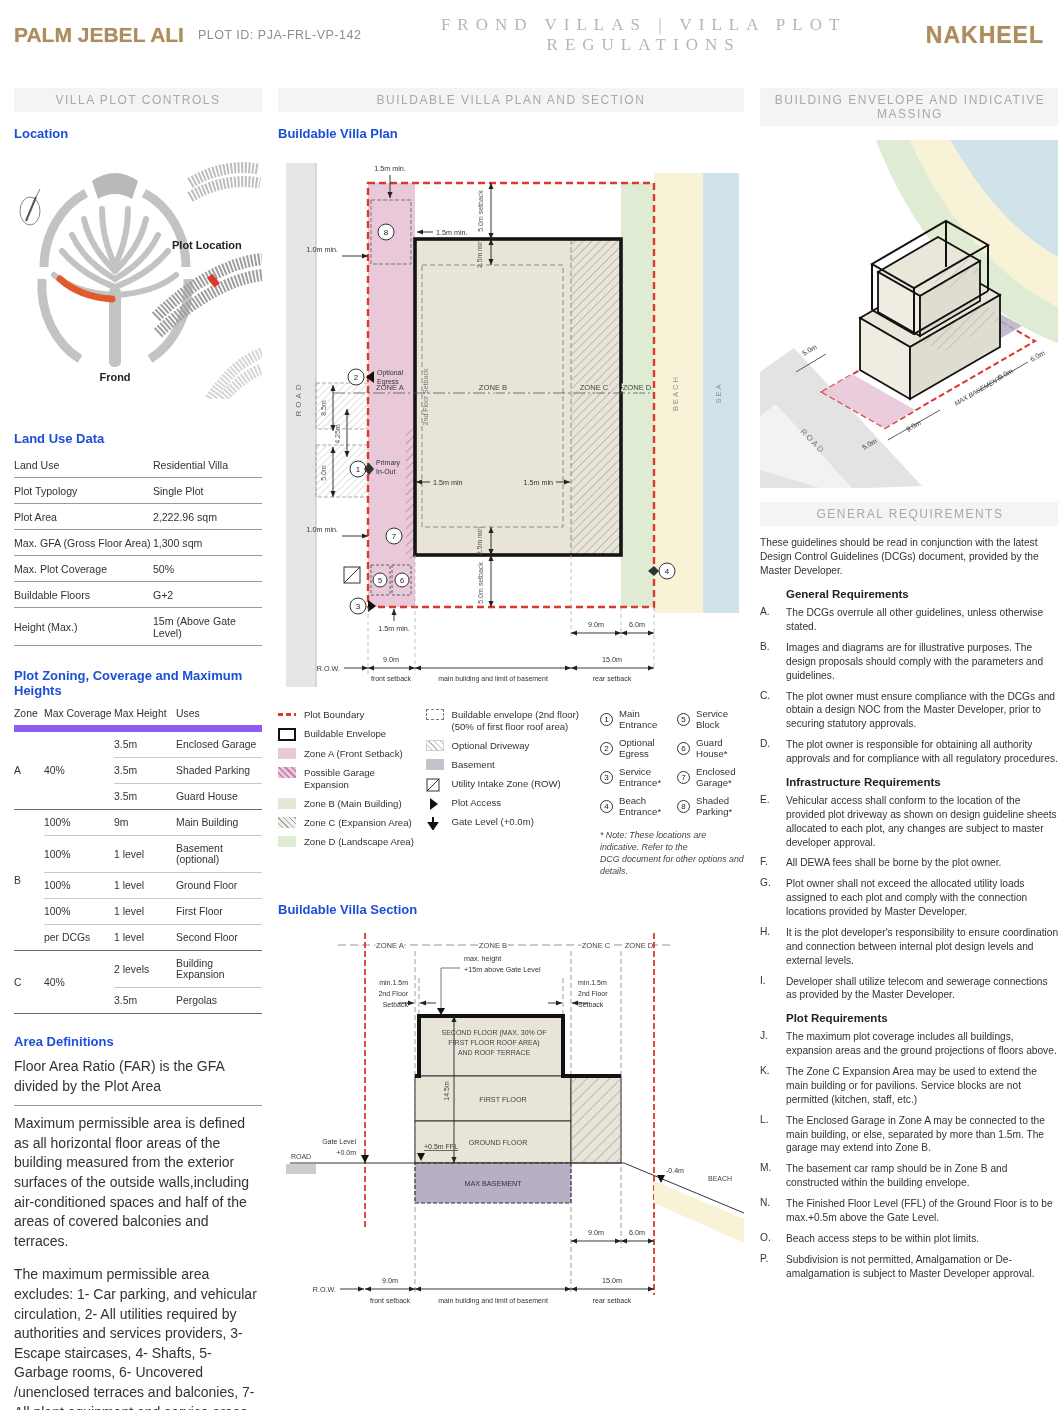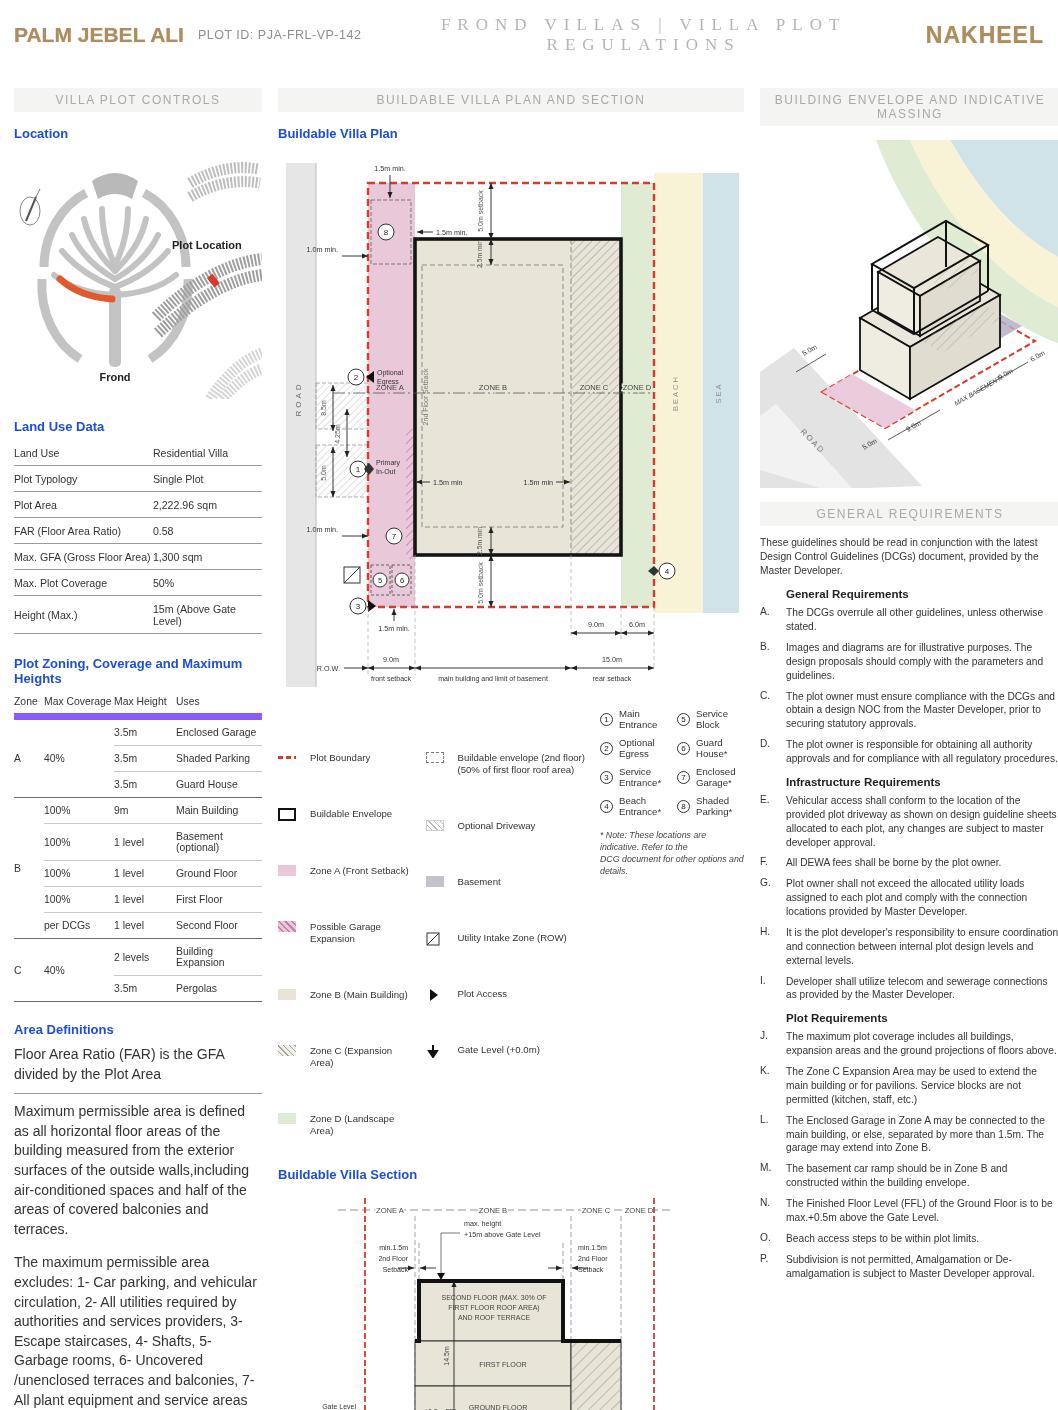--- a/index.html
+++ b/index.html
@@ -36,21 +36,21 @@
   table.zoning td.inner { border-bottom:1px solid #c9c9c9; }
   table.zoning td.gend  { border-bottom:1px solid #6b6b6b; }
   .c-zone { width:30px; } .c-cov { width:70px; } .c-h { width:62px; }
 
   .areadef p { font-size:14px; line-height:1.4; color:#333; margin-top:8px; }
   .areadef p.first { border-bottom:1px solid #9a9a9a; padding-bottom:9px; }
 
   
   .legend { display:flex; gap:8px; margin:12px 0 4px 0; }
   .lg-col1 { width:31%; } .lg-col2 { width:37%; } .lg-col3 { width:32%; }
-  .lg-item { display:flex; align-items:flex-start; gap:14px; margin-bottom:6px; font-size:9.6px; color:#333;margin-top:43px; }
+  .lg-item { display:flex; align-items:flex-start; gap:8px; margin-bottom:6px; font-size:9.6px; color:#333; }
   .lg-item .txt { line-height:1.25; padding-top:1px; }
   .sw { flex:none; width:18px; height:11px; margin-top:1px; }
   .sw-dash { height:3px; margin-top:5px; background:repeating-linear-gradient(90deg,#d93a2b 0 5px,transparent 5px 8px); }
   .sw-env { background:#fff; border:2.6px solid #111; height:13px; }
   .sw-zonea { background:#e8c8d9; }
   .sw-gexp { background:repeating-linear-gradient(45deg,#e8c8d9 0 3px,#c77fa8 3px 4.5px); }
   .sw-zoneb { background:#e8e4d8; }
   .sw-zonec { background:repeating-linear-gradient(45deg,#f1efe8 0 3px,#a2a2a2 3px 4px); }
   .sw-zoned { background:#dfecd3; }
   .sw-env2 { background:#fff; border:1px dashed #777; }
@@ -127,46 +127,46 @@
         <path d="M176,50 Q210,30 246,36" stroke="#bdbdbd" stroke-width="11" fill="none" stroke-dasharray="2 1.6"></path>
         <path d="M142,170 Q196,118 248,112" stroke="#9e9e9e" stroke-width="12" fill="none" stroke-dasharray="2 1.6"></path>
         <path d="M144,186 Q200,134 248,128" stroke="#9e9e9e" stroke-width="12" fill="none" stroke-dasharray="2 1.6"></path>
         <rect x="196" y="128" width="7" height="12" fill="#d93a2b" transform="rotate(-38 199 134)"></rect>
         <path d="M196,252 Q220,216 248,206" stroke="#d5d5d5" stroke-width="11" fill="none" stroke-dasharray="2 1.6"></path>
         <path d="M208,252 Q230,228 248,222" stroke="#d5d5d5" stroke-width="11" fill="none" stroke-dasharray="2 1.6"></path>
         <text x="158" y="102" font-size="11" fill="#222" font-weight="bold">Plot Location</text>
       </g>
     </svg>
 
-    <h3 class="sub" style="margin-top:16px;">Land Use Data</h3>
+    <h3 class="sub" style="margin-top:28px;">Land Use Data</h3>
     <table class="kv">
       <tbody>
         <tr>
               <td>Land Use</td>
               <td class="v">Residential Villa</td>
             </tr>
         <tr>
               <td>Plot Typology</td>
               <td class="v">Single Plot</td>
             </tr>
         <tr>
               <td>Plot Area</td>
               <td class="v">2,222.96 sqm</td>
             </tr>
         <tr>
-              <td>FAR (Floor Area Ratio)</td>
-              <td class="v">0.58</td>
-            </tr>
-        <tr>
               <td>Max. GFA (Gross Floor Area)</td>
               <td class="v">1,300 sqm</td>
             </tr>
         <tr>
               <td>Max. Plot Coverage</td>
               <td class="v">50%</td>
+            </tr>
+        <tr>
+              <td>Buildable Floors</td>
+              <td class="v">G+2</td>
             </tr>
         <tr>
               <td>Height (Max.)</td>
               <td class="v">15m (Above Gate Level)</td>
             </tr>
       </tbody>
     </table>
 
     <h3 class="sub" style="margin-top:22px;">Plot Zoning, Coverage and Maximum Heights</h3>
     <table class="zoning">

